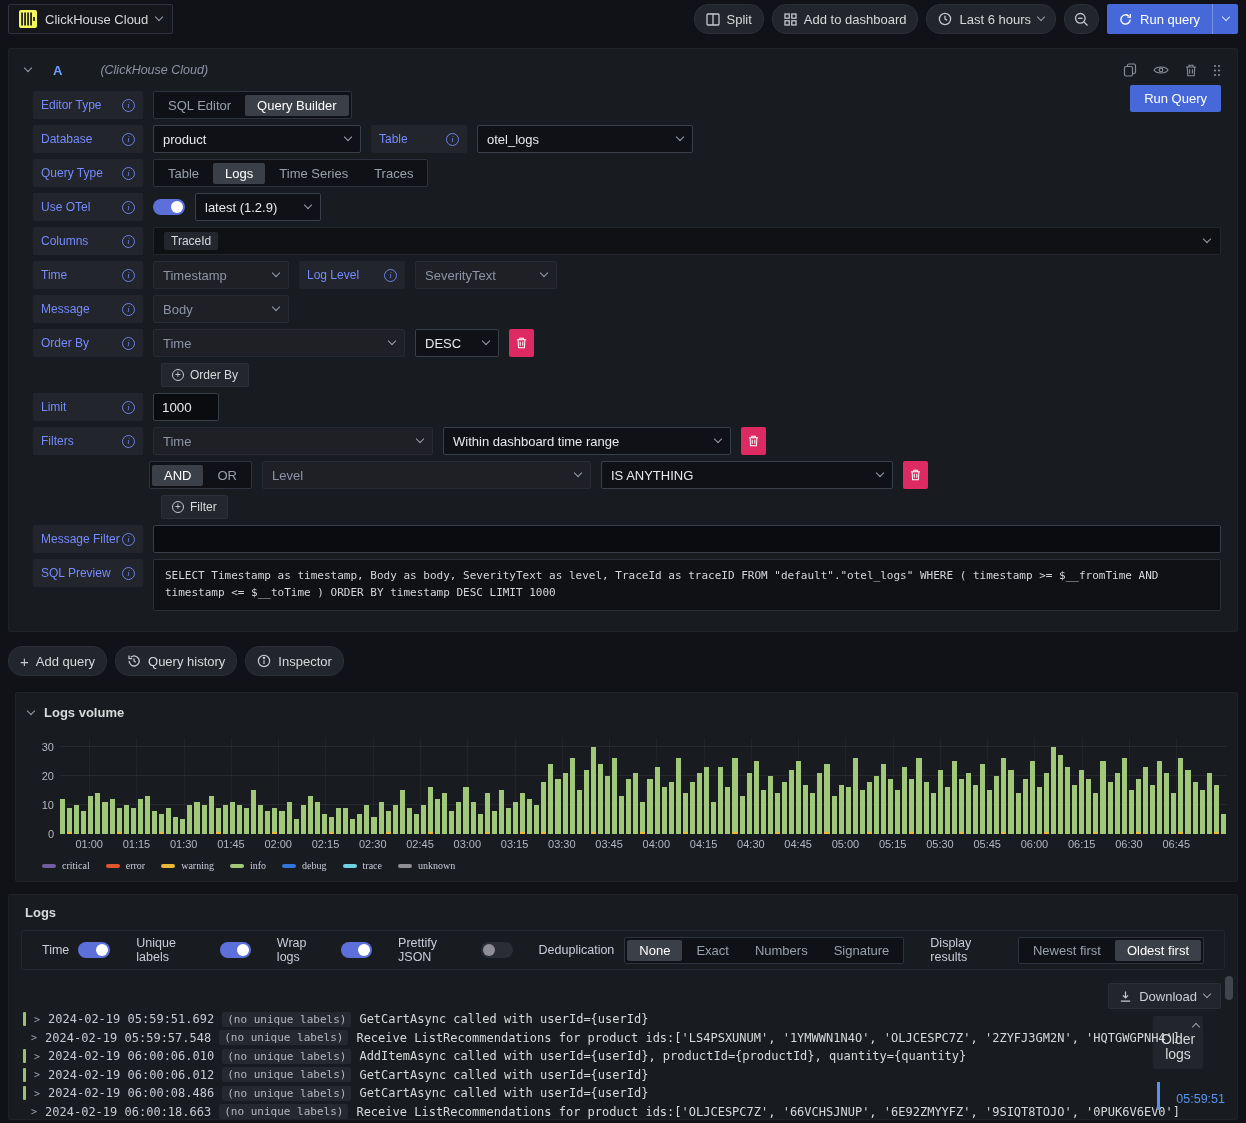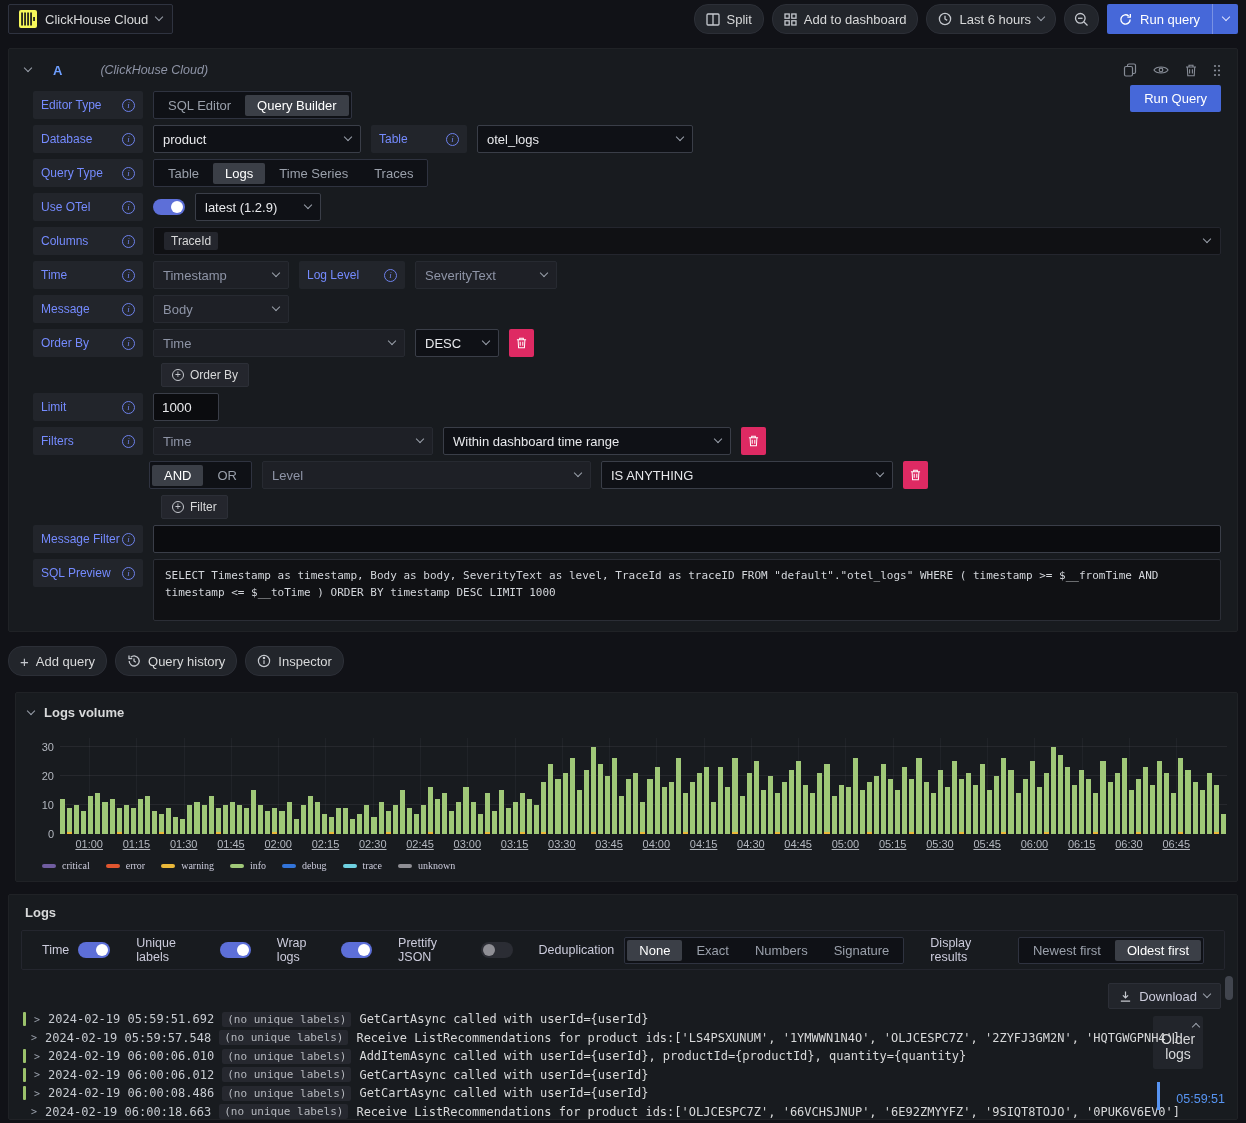--- a/index.html
+++ b/index.html
@@ -62,39 +62,39 @@
     display:flex; align-items:center; justify-content:space-between; padding:0 10px; }
   .tag { background:#24262d; color:#d8d9da; font-size:12px; padding:2px 7px; border-radius:2px; }
   .txtin { background:#0b0c0f; border:1px solid #3a3e48; border-radius:2px; color:#e8e9ec; padding:0 8px; }
   .trash-btn { width:25px; min-width:25px; display:flex; align-items:center; justify-content:center;
     background:#de2a63; border-radius:2px; }
   .addbtn { display:flex; align-items:center; gap:6px; padding:0 10px; background:#24262d;
     border:1px solid #2c2f37; border-radius:2px; color:#d8d9da; font-weight:500; font-size:12px; }
   .plus-o { width:12px; height:12px; border:1px solid #c5c8ce; border-radius:50%;
     display:inline-flex; align-items:center; justify-content:center; font-size:10px; line-height:1; color:#c5c8ce; }
   .sqlbox { flex:1; background:#101114; border:1px solid #2b2e36; border-radius:2px; padding:7px 11px;
-    font-family:"DejaVu Sans Mono", monospace; font-size:11px; line-height:17px; color:#d3d6db; height:62px; }
+    font-family:"DejaVu Sans Mono", monospace; font-size:11px; line-height:17px; color:#d3d6db; height:52px; }
   .frow.tall { height:52px; }
 
   
   .actions { display:flex; gap:8px; margin:14px 8px 16px 8px; }
 
   
   .vol { padding:8px 0 6px 0;margin-left:15px; }
   .vhead { display:flex; align-items:center; gap:10px; padding:4px 16px 8px 12px; font-weight:600; color:#d8d9da; }
   .chart { display:flex; margin:10px 10px 0 10px; height:96px; }
   .yaxis { width:34px; position:relative; font-size:11px; color:#b3b7bf; }
   .yaxis span { position:absolute; right:6px; transform:translateY(50%); }
   .plot { flex:1; position:relative; }
   .gridh { position:absolute; left:0; right:0; height:1px; background:rgba(204,204,220,.08); }
   .gridv { position:absolute; top:0; bottom:0; width:1px; background:rgba(204,204,220,.05); }
   .bars { position:absolute; inset:0; display:flex; align-items:flex-end; gap:2px; }
   .bar { flex:1; min-width:2px; }
   .xaxis { position:relative; height:16px; margin:4px 10px 0 44px; font-size:11px; color:#b3b7bf; }
-  .xaxis span { position:absolute; transform:translateX(-50%); white-space:nowrap;text-decoration:underline; }
+  .xaxis span { position:absolute; transform:translateX(-50%); white-space:nowrap; }
   .legend { display:flex; gap:16px; margin:6px 16px 4px 26px; font-size:10px; color:#ccccdc;font-family:Liberation Serif, serif; }
   .lgi { display:inline-flex; align-items:center; gap:6px; cursor:pointer; }
   .lgi i { width:14px; height:4px; border-radius:2px; display:inline-block; }
 
   
   .logsp { margin-bottom:0; height:226px; position:relative; overflow:hidden; }
   .ltitle { padding:10px 16px 10px 16px; font-weight:600; color:#d8d9da; }
   .controls { margin:0 12px; border:1px solid #24262e; border-radius:2px; height:40px;
     display:flex; align-items:center; gap:26px; padding:0 20px; }
   .tgl-wrap { display:inline-flex; align-items:center; gap:9px; }

